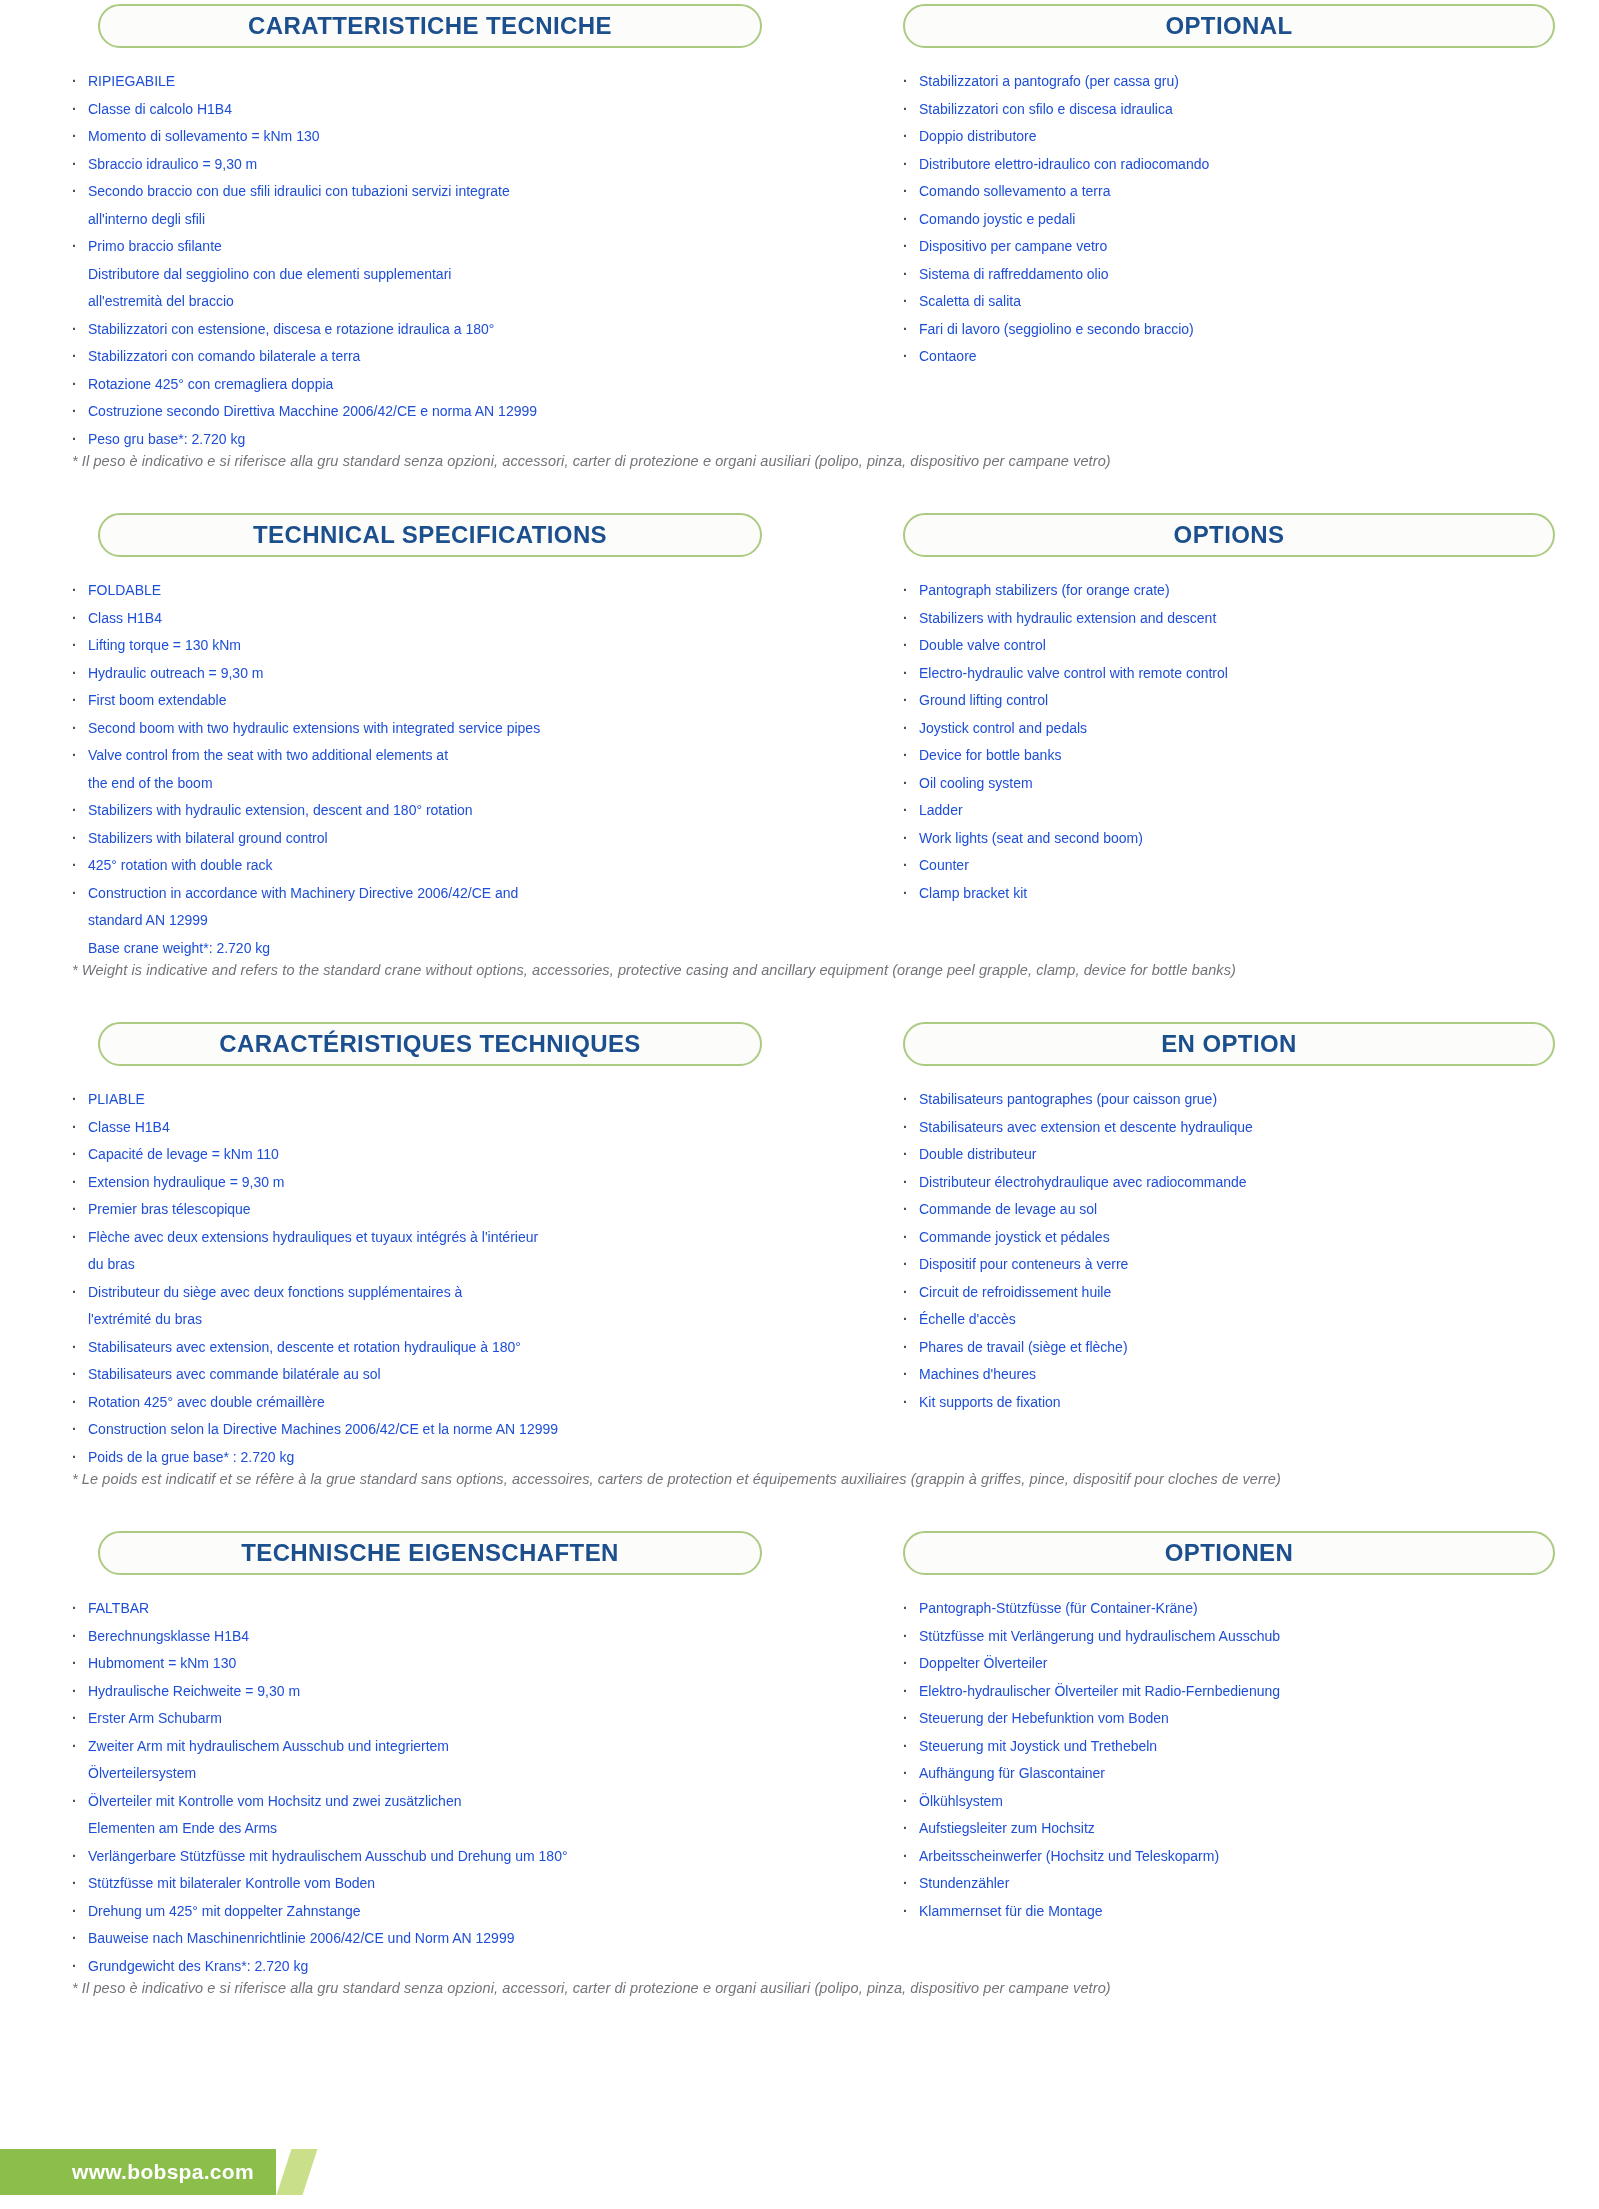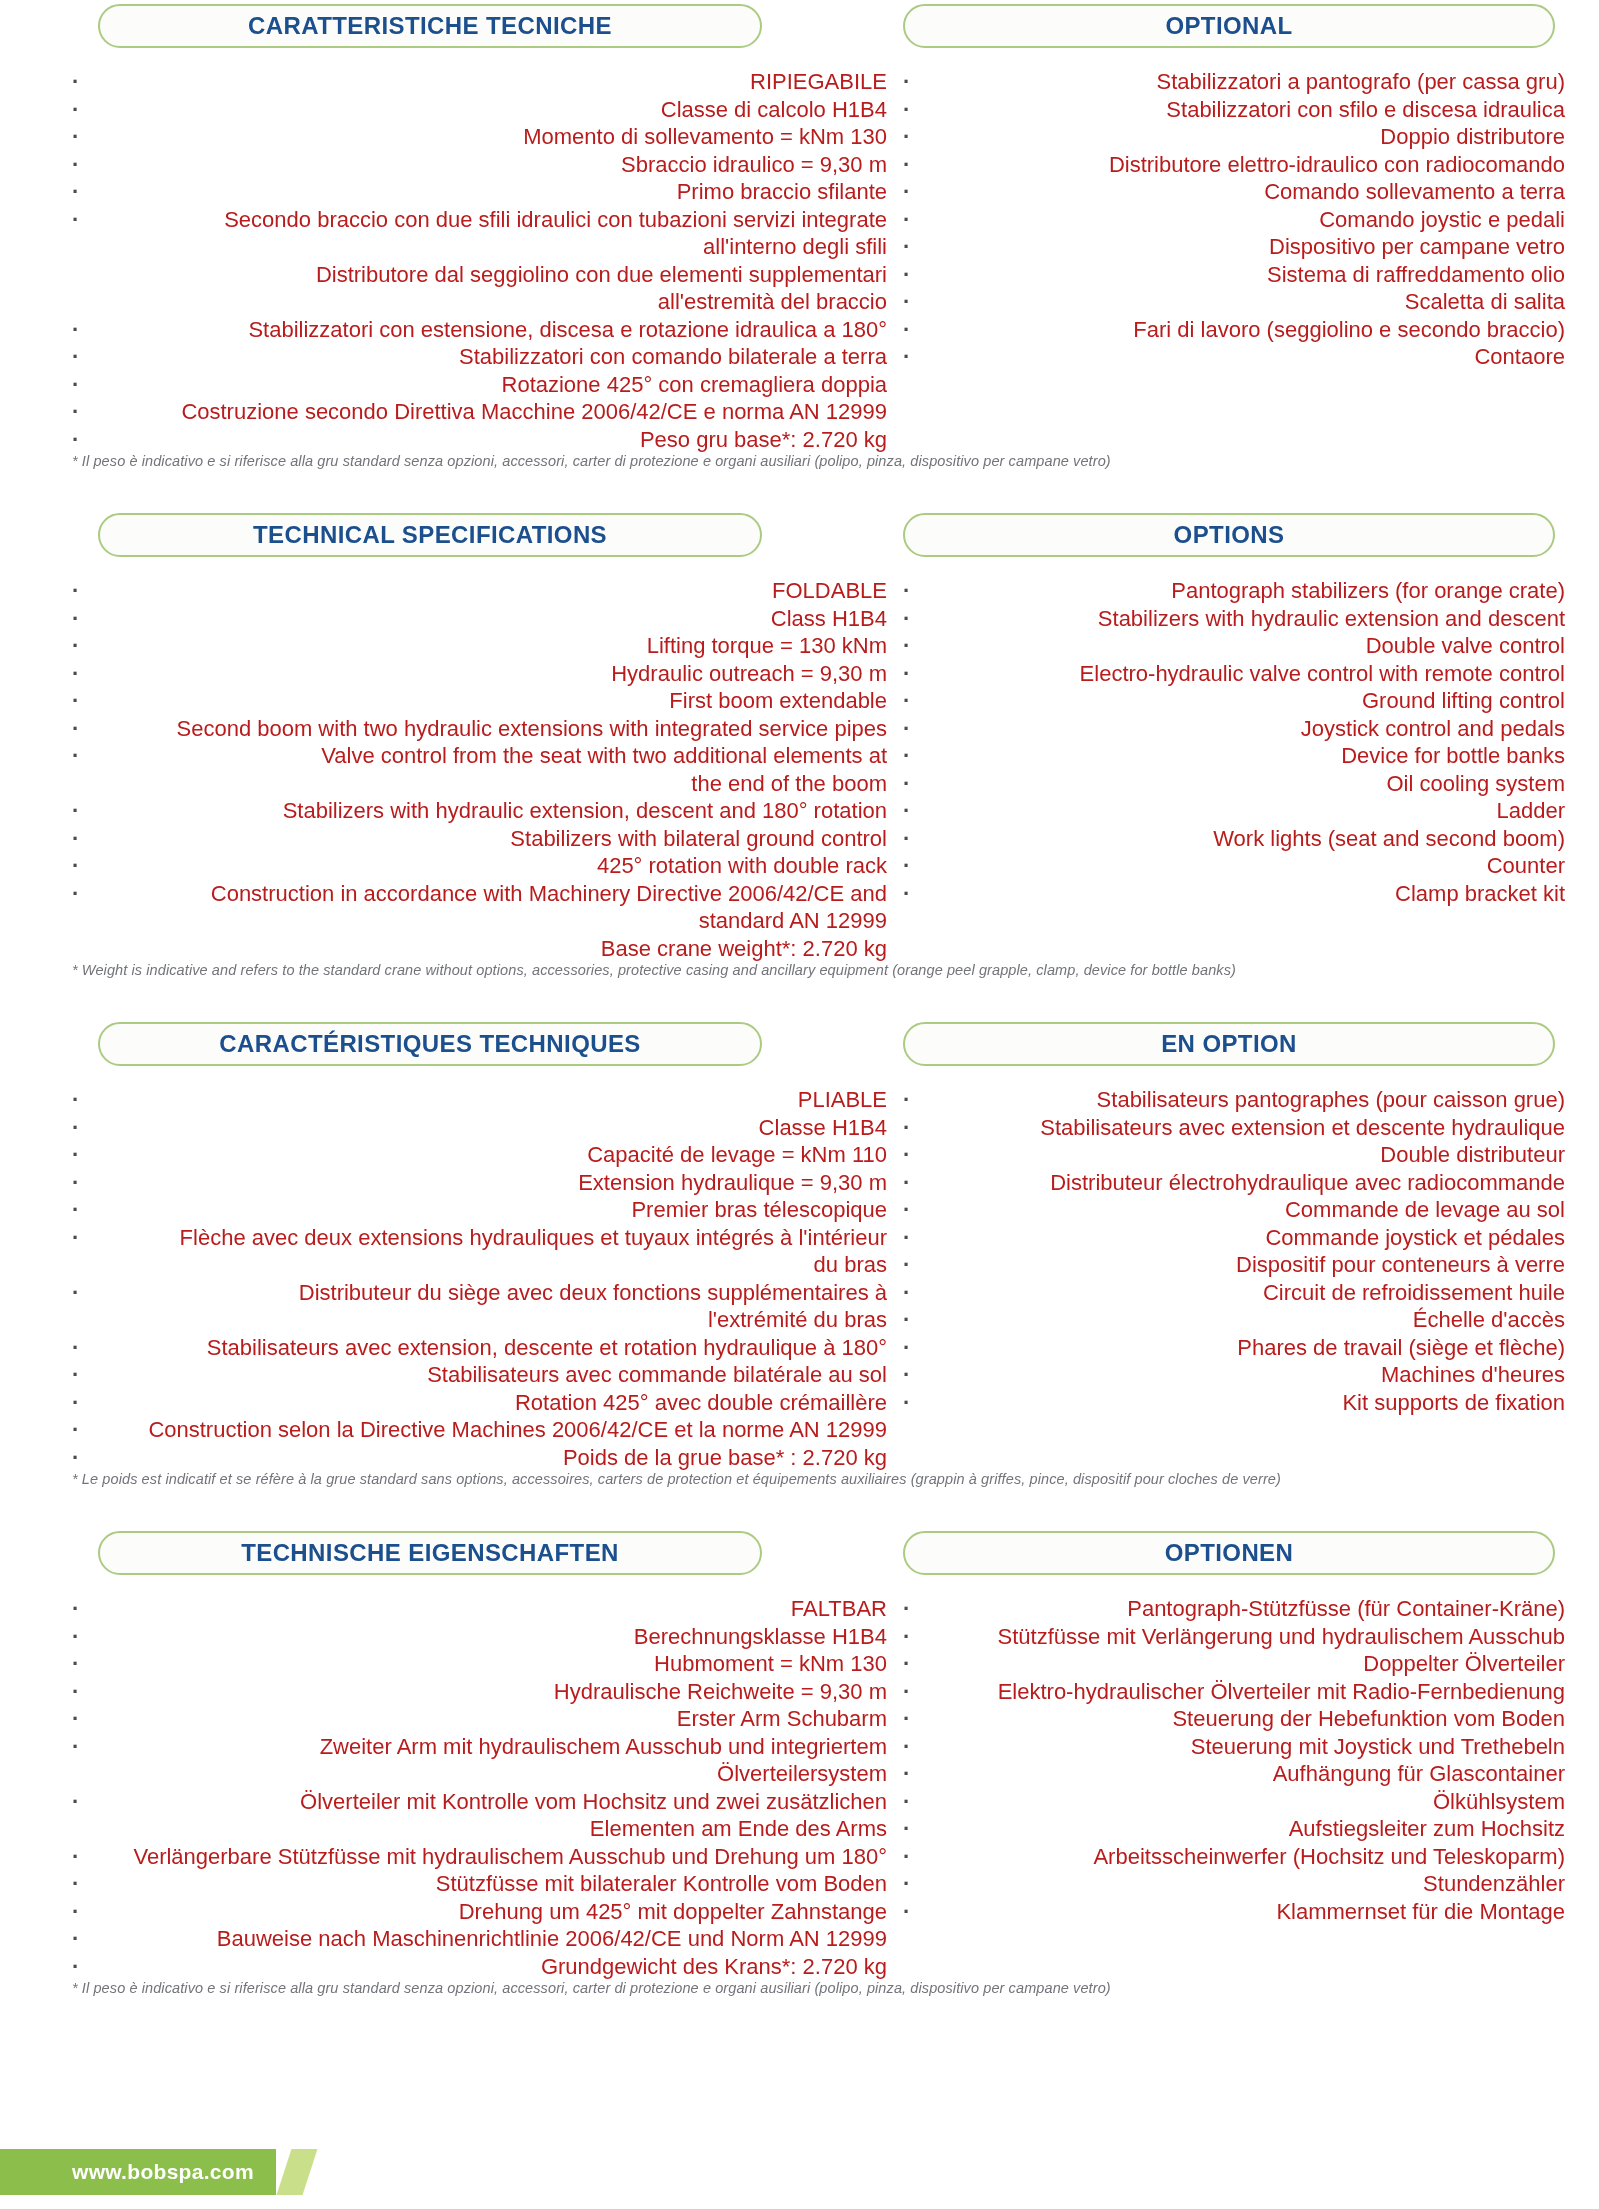--- a/index.html
+++ b/index.html
@@ -21,21 +21,21 @@
     display:flex;align-items:center;justify-content:center;
     box-sizing:border-box;
   }
   .pill-left{width:664px;margin-left:26px;}
   .pill-right{width:652px;}
   .pill .title{
     font-size:24px;font-weight:700;color:#1c4f8e;letter-spacing:.4px;
   }
   ul.speclist{
     list-style:none;margin:20px 0 0 0;padding:0;
-    font-size:22px;line-height:27.5px;color:#b91c1c;text-align:right;
+    font-size:14px;line-height:27.5px;color:#1d4ed8;
   }
   ul.speclist li{
     position:relative;padding-left:16px;white-space:pre-line;
   }
   ul.speclist li::before{
     content:"·";position:absolute;left:0;top:0;color:#4b4b4d;font-weight:700;
   }
   ul.speclist li.no-bullet::before{content:"";}
   .footnote{
     font-size:14.5px;font-style:italic;color:#72747a;letter-spacing:.1px;
@@ -63,23 +63,23 @@
       <div class="cols">
         <div>
           <div class="pill pill-left">
             <span class="title">CARATTERISTICHE TECNICHE</span>
           </div>
           <ul class="speclist">
               <li class="item">RIPIEGABILE</li>
               <li class="item">Classe di calcolo H1B4</li>
               <li class="item">Momento di sollevamento = kNm 130</li>
               <li class="item">Sbraccio idraulico = 9,30 m</li>
-              <li class="item">Primo braccio sfilante</li>
               <li class="item">Secondo braccio con due sfili idraulici con tubazioni servizi integrate
 all'interno degli sfili</li>
+              <li class="item">Primo braccio sfilante</li>
               <li class="item no-bullet">Distributore dal seggiolino con due elementi supplementari
 all'estremità del braccio</li>
               <li class="item">Stabilizzatori con estensione, discesa e rotazione idraulica a 180°</li>
               <li class="item">Stabilizzatori con comando bilaterale a terra</li>
               <li class="item">Rotazione 425° con cremagliera doppia</li>
               <li class="item">Costruzione secondo Direttiva Macchine 2006/42/CE e norma AN 12999</li>
               <li class="item">Peso gru base*: 2.720 kg</li>
             </ul>
         </div>
         <div>

